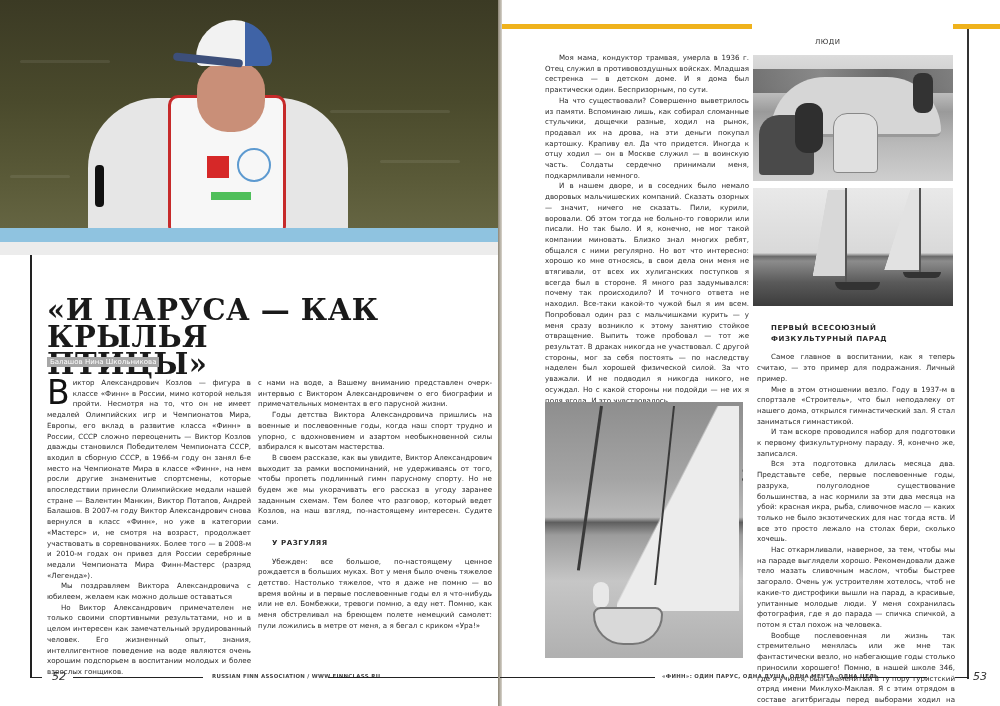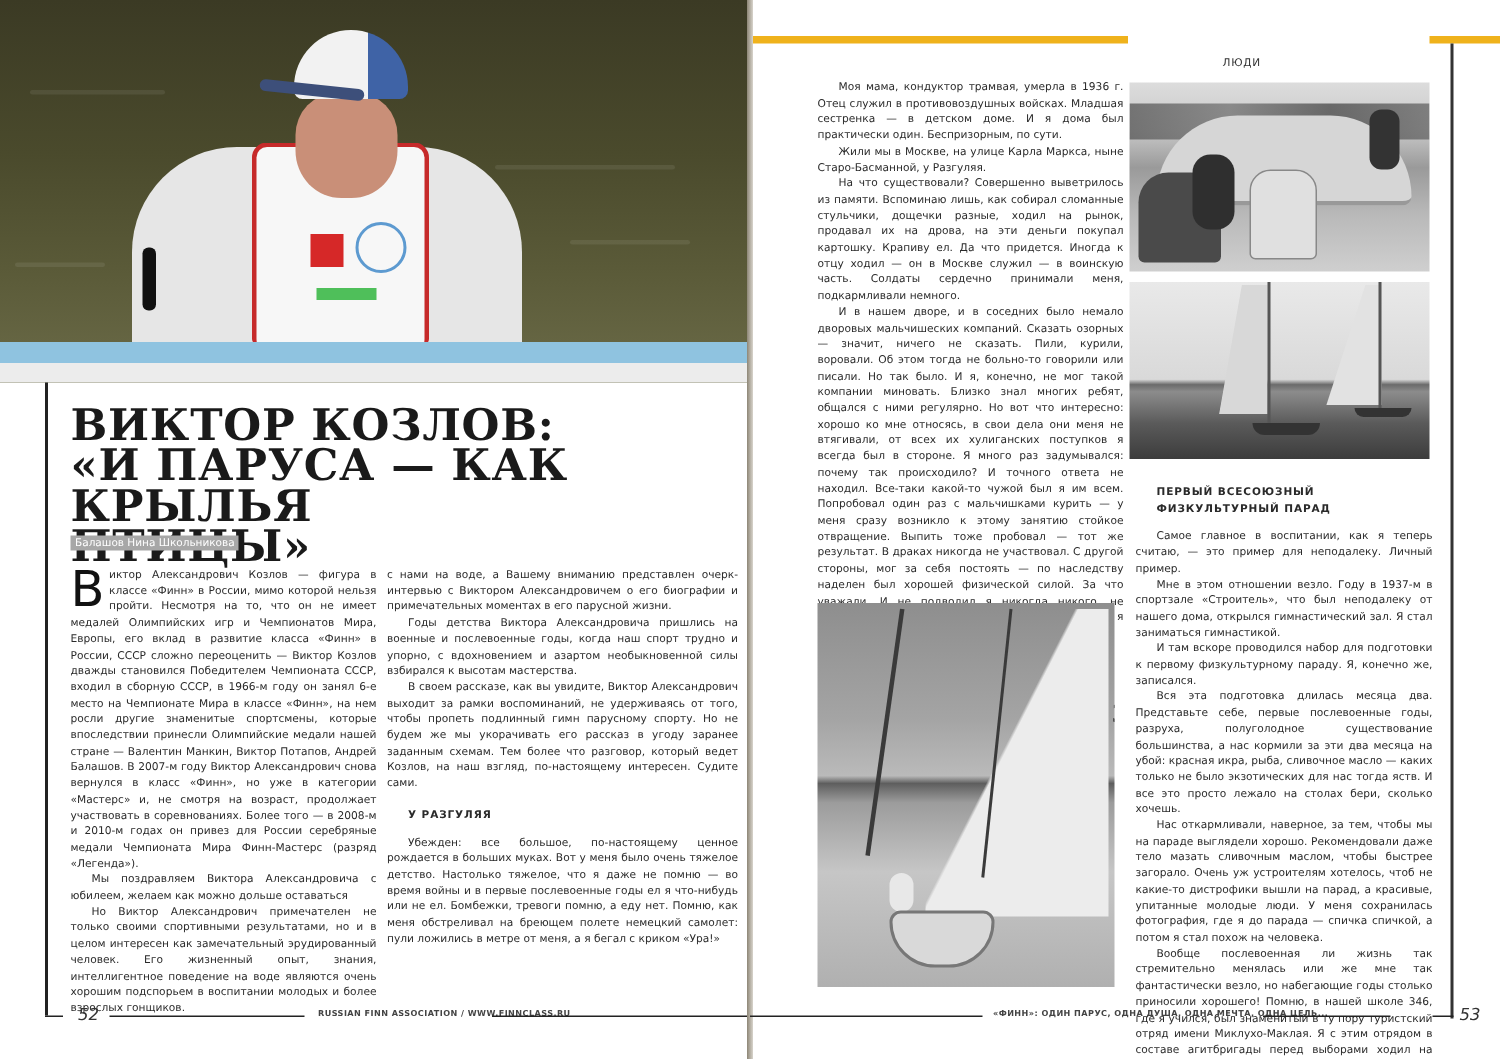--- a/index.html
+++ b/index.html
@@ -136,21 +136,21 @@
     <div class="cap"></div>
     <div class="cap-brim"></div>
     <div class="tiller"></div>
     <div class="boat-edge"></div>
     <div class="boat-hull"></div>
   </div>
 
   <div class="left-rule"></div>
 
   <h1 class="headline">
-    <span>Виктор Козлов:</span><br>
+    <br>
     <span>«И паруса — как крылья</span><br>
     <span>птицы»</span>
   </h1>
 
   <div class="byline">Балашов Нина Школьникова</div>
 
   <div class="col col-l1">
     <p class="noindent"><span class="dropcap">В</span><span>иктор Александрович Козлов — фигура в классе «Финн» в России, мимо которой нельзя пройти. Несмотря на то, что он не имеет медалей Олимпийских игр и Чемпионатов Мира, Европы, его вклад в развитие класса «Финн» в России, СССР сложно переоценить — Виктор Козлов дважды становился Победителем Чемпионата СССР, входил в сборную СССР, в 1966-м году он занял 6-е место на Чемпионате Мира в классе «Финн», на нем росли другие знаменитые спортсмены, которые впоследствии принесли Олимпийские медали нашей стране — Валентин Манкин, Виктор Потапов, Андрей Балашов. В 2007-м году Виктор Александрович снова вернулся в класс «Финн», но уже в категории «Мастерс» и, не смотря на возраст, продолжает участвовать в соревнованиях. Более того — в 2008-м и 2010-м годах он привез для России серебряные медали Чемпионата Мира Финн-Мастерс (разряд «Легенда»).</span></p>
     <p>Мы поздравляем Виктора Александровича с юбилеем, желаем как можно дольше оставаться</p>
     <p>Но Виктор Александрович примечателен не только своими спортивными результатами, но и в целом интересен как замечательный эрудированный человек. Его жизненный опыт, знания, интеллигентное поведение на воде являются очень хорошим подспорьем в воспитании молодых и более взрослых гонщиков.</p>
@@ -175,21 +175,20 @@
 
 <div class="gutter-shadow"></div>
 
 <div class="accent-bar" style="left:502px;width:250px;"></div>
 <span class="section-label">ЛЮДИ</span>
 <div class="accent-bar" style="left:953px;width:47px;"></div>
 <div class="right-rule"></div>
 
 <div class="col col-r1">
   <p>Моя мама, кондуктор трамвая, умерла в 1936 г. Отец служил в противовоздушных войсках. Младшая сестренка — в детском доме. И я дома был практически один. Беспризорным, по сути.</p>
-  <p>Жили мы в Москве, на улице Карла Маркса, ныне Старо-Басманной, у Разгуляя.</p>
   <p>На что существовали? Совершенно выветрилось из памяти. Вспоминаю лишь, как собирал сломанные стульчики, дощечки разные, ходил на рынок, продавал их на дрова, на эти деньги покупал картошку. Крапиву ел. Да что придется. Иногда к отцу ходил — он в Москве служил — в воинскую часть. Солдаты сердечно принимали меня, подкармливали немного.</p>
   <p>И в нашем дворе, и в соседних было немало дворовых мальчишеских компаний. Сказать озорных — значит, ничего не сказать. Пили, курили, воровали. Об этом тогда не больно-то говорили или писали. Но так было. И я, конечно, не мог такой компании миновать. Близко знал многих ребят, общался с ними регулярно. Но вот что интересно: хорошо ко мне относясь, в свои дела они меня не втягивали, от всех их хулиганских поступков я всегда был в стороне. Я много раз задумывался: почему так происходило? И точного ответа не находил. Все-таки какой-то чужой был я им всем. Попробовал один раз с мальчишками курить — у меня сразу возникло к этому занятию стойкое отвращение. Выпить тоже пробовал — тот же результат. В драках никогда не участвовал. С другой стороны, мог за себя постоять — по наследству наделен был хорошей физической силой. За что уважали. И не подводил я никогда никого, не осуждал. Но с какой стороны ни подойди — не их я поля ягода. И это чувствовалось.</p>
 </div>
 
 <div class="photo photo-workshop">
   <div class="trees"></div>
   <div class="hull"></div>
   <div class="p1"></div>
   <div class="p2"></div>
   <div class="p3"></div>
@@ -203,21 +202,21 @@
   <div class="mast2"></div>
   <div class="hull1"></div>
   <div class="hull2"></div>
 </div>
 
 <div class="col col-r2">
   <h4 style="margin-top:0;">
     <span>Первый всесоюзный</span><br>
     <span>физкультурный парад</span>
   </h4>
-  <p>Самое главное в воспитании, как я теперь считаю, — это пример для неподалеку. Личный пример.</p>
+  <p>Самое главное в воспитании, как я теперь считаю, — это пример для подражания. Личный пример.</p>
   <p>Мне в этом отношении везло. Году в 1937-м в спортзале «Строитель», что был неподалеку от нашего дома, открылся гимнастический зал. Я стал заниматься гимнастикой.</p>
   <p>И там вскоре проводился набор для подготовки к первому физкультурному параду. Я, конечно же, записался.</p>
   <p>Вся эта подготовка длилась месяца два. Представьте себе, первые послевоенные годы, разруха, полуголодное существование большинства, а нас кормили за эти два месяца на убой: красная икра, рыба, сливочное масло — каких только не было экзотических для нас тогда яств. И все это просто лежало на столах бери, сколько хочешь.</p>
   <p>Нас откармливали, наверное, за тем, чтобы мы на параде выглядели хорошо. Рекомендовали даже тело мазать сливочным маслом, чтобы быстрее загорало. Очень уж устроителям хотелось, чтоб не какие-то дистрофики вышли на парад, а красивые, упитанные молодые люди. У меня сохранилась фотография, где я до парада — спичка спичкой, а потом я стал похож на человека.</p>
   <p>Вообще послевоенная ли жизнь так стремительно менялась или же мне так фантастически везло, но набегающие годы столько приносили хорошего! Помню, в нашей школе 346, где я учился, был знаменитый в ту пору туристский отряд имени Миклухо-Маклая. Я с этим отрядом в составе агитбригады перед выборами ходил на лыжах по Подмосковью — концерты давали, делали</p>
 </div>
 
 <div class="photo photo-sail352">
   <div class="mastA"></div>
   <div class="mainsail"></div>

